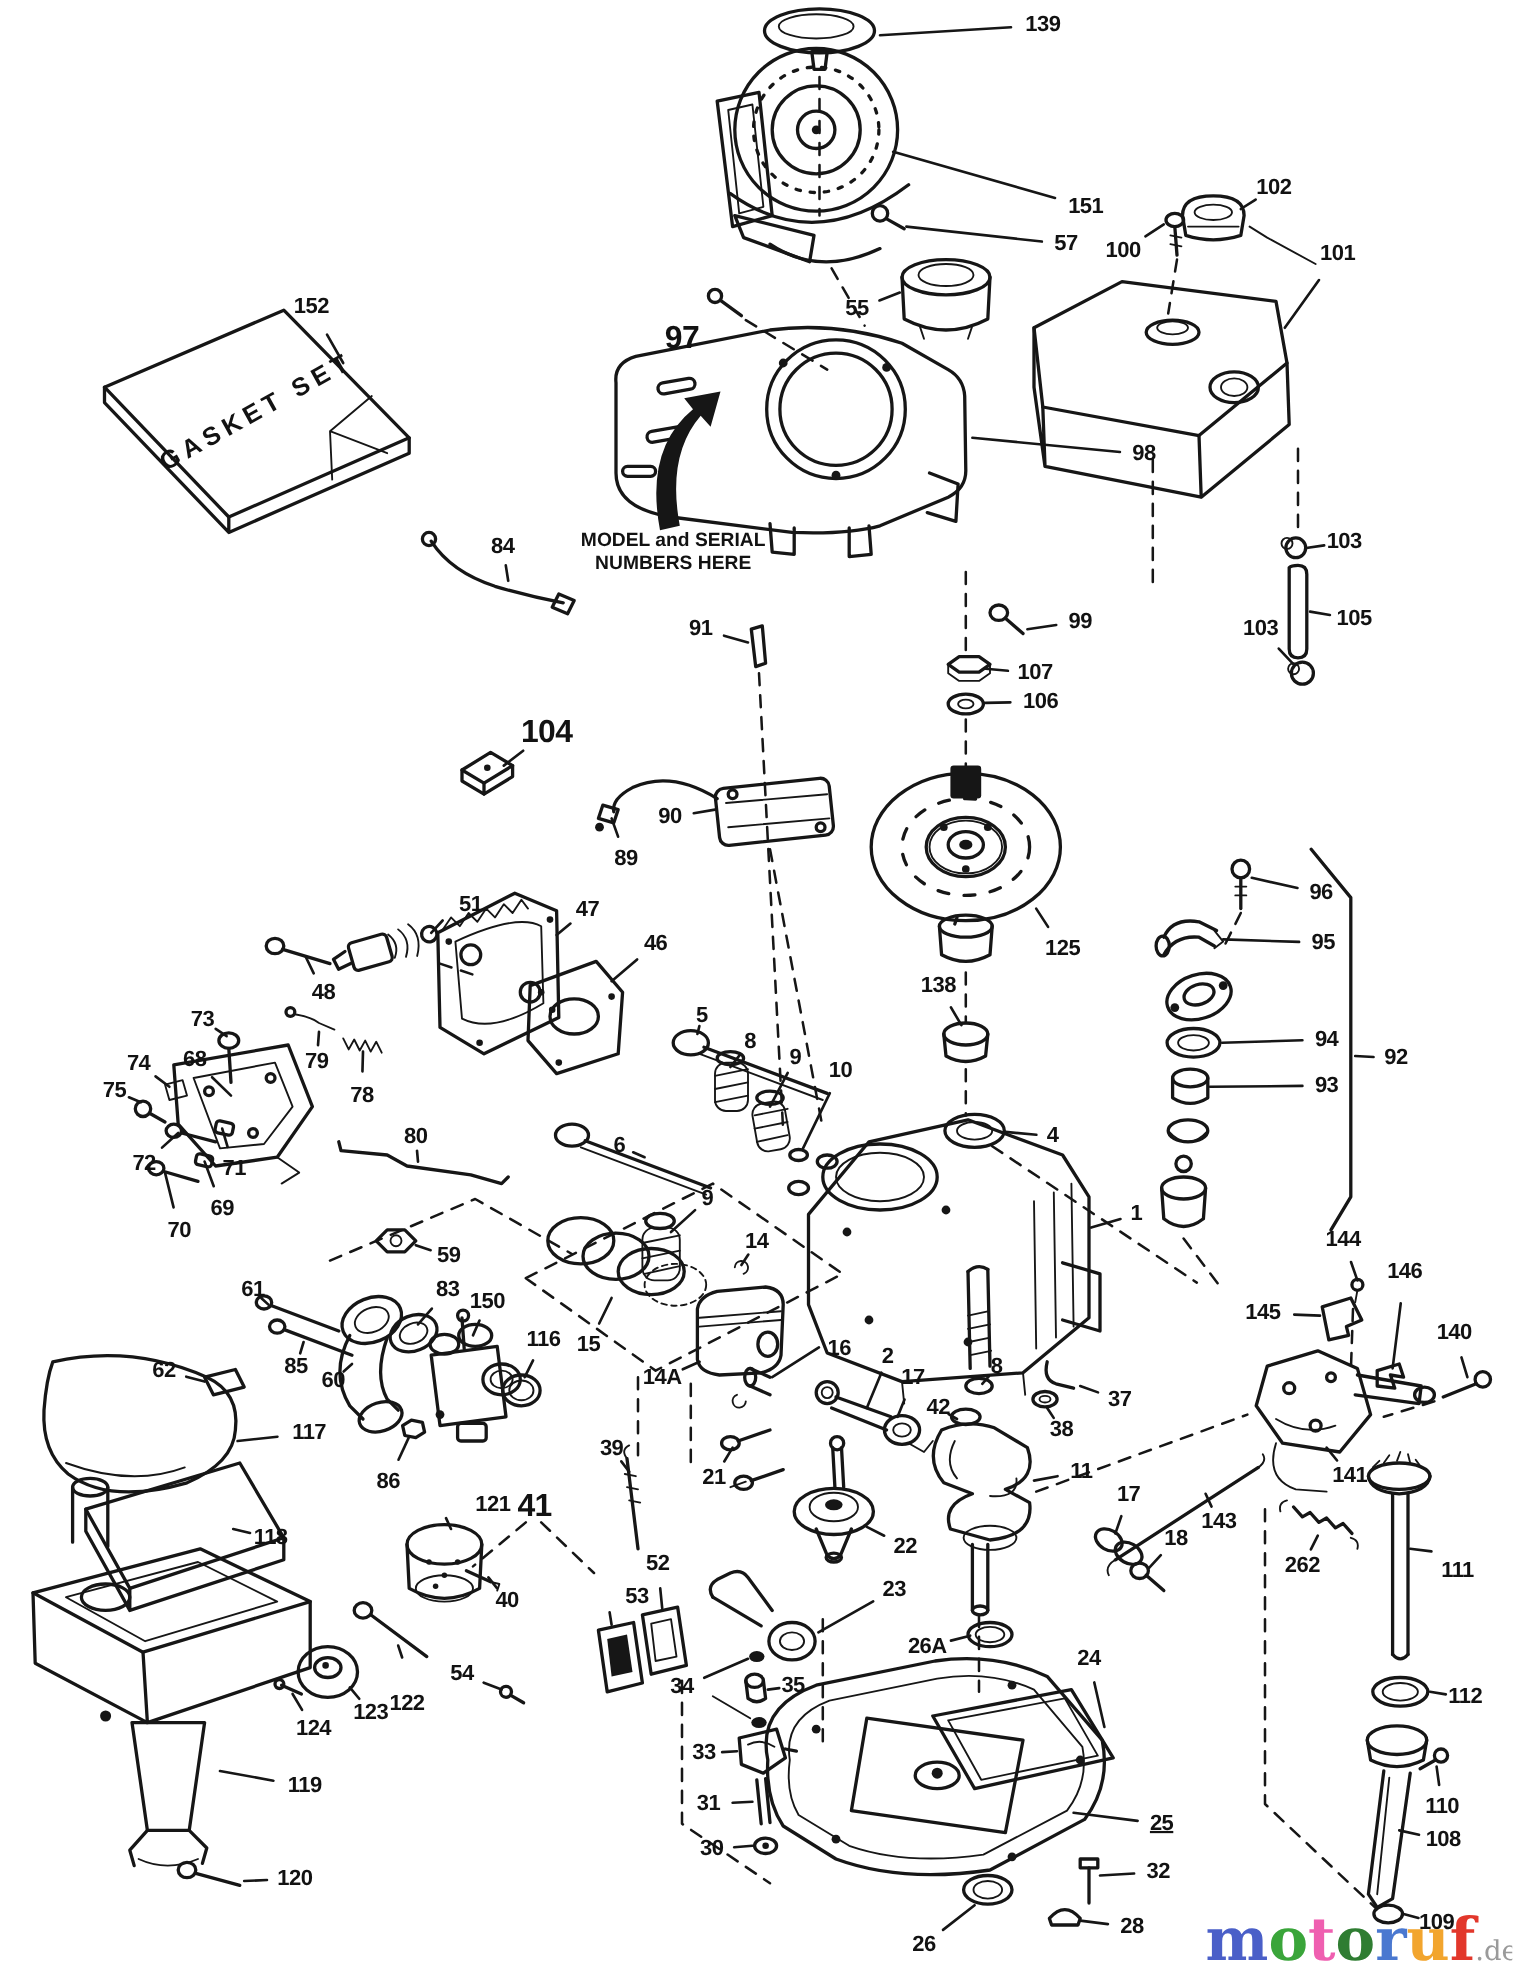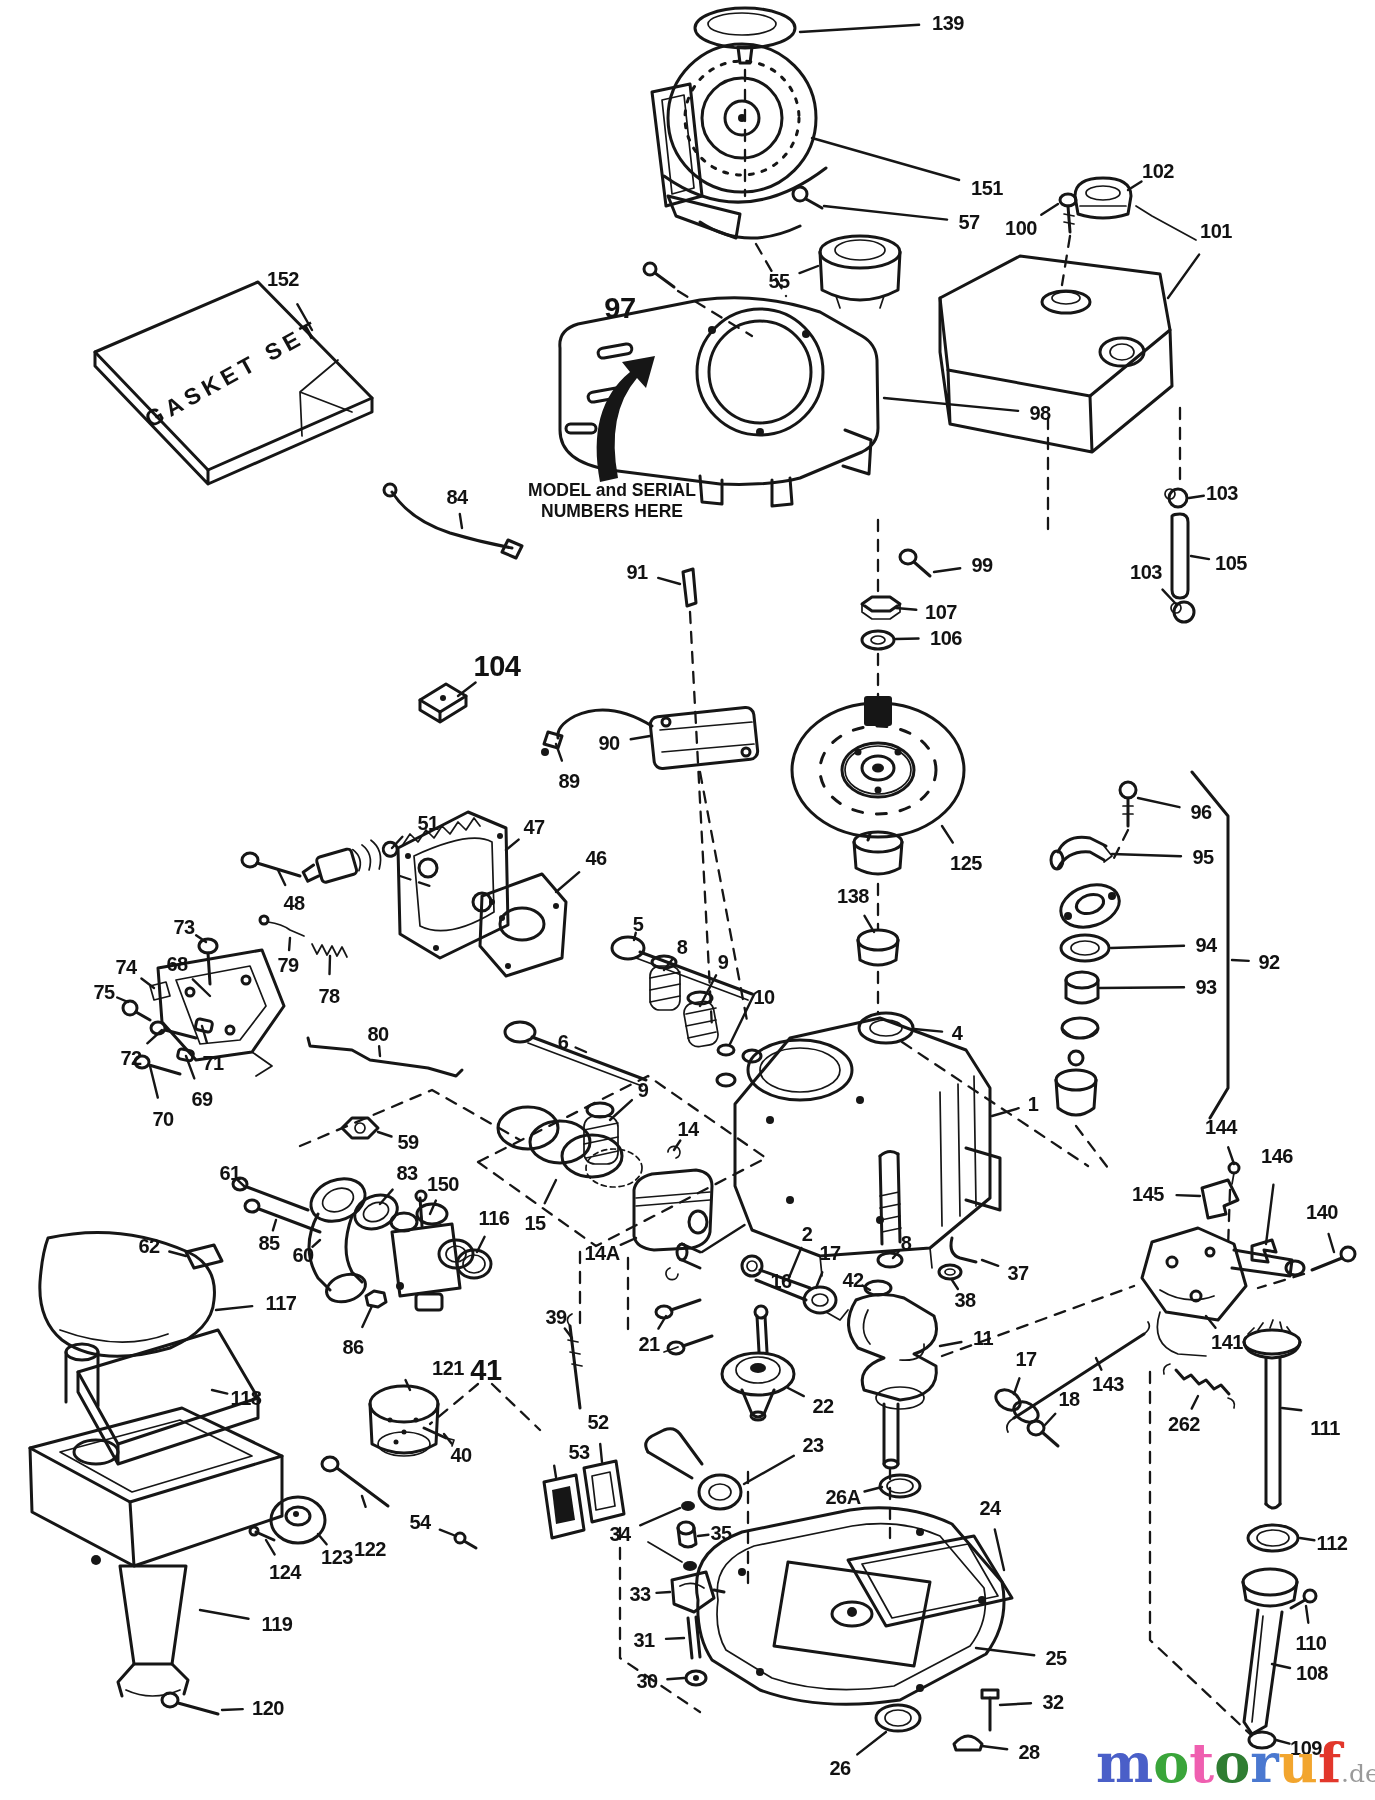--- a/index.html
+++ b/index.html
@@ -689,27 +689,27 @@
       <div class="plabel" style="left: 353px; top: 1347px;">86</div>
       <div class="plabel" style="left: 281px; top: 1303px;">117</div>
       <div class="plabel" style="left: 246px; top: 1398px;">118</div>
       <div class="plabel" style="left: 400px; top: 1368px; margin-left: 48px;">121</div>
       <div class="plabel big" style="left: 486px; top: 1370px;">41</div>
       <div class="plabel" style="left: 461px; top: 1455px;">40</div>
       <div class="plabel" style="left: 556px; top: 1317px;">39</div>
       <div class="plabel" style="left: 638px; top: 924px;">5</div>
       <div class="plabel" style="left: 682px; top: 947px;">8</div>
       <div class="plabel" style="left: 723px; top: 962px;">9</div>
-      <div class="plabel" style="left: 764px; top: 974px; margin-top: 23px;">10</div>
+      <div class="plabel" style="left: 764px; top: 974px;">10</div>
       <div class="plabel" style="left: 563px; top: 1042px;">6</div>
       <div class="plabel" style="left: 643px; top: 1090px;">9</div>
       <div class="plabel" style="left: 688px; top: 1129px;">14</div>
       <div class="plabel" style="left: 535px; top: 1223px;">15</div>
       <div class="plabel" style="left: 602px; top: 1253px;">14A</div>
-      <div class="plabel" style="left: 763px; top: 1281px; margin-left: 18px;">16</div>
+      <div class="plabel" style="left: 763px; top: 1226px;">16</div>
       <div class="plabel" style="left: 807px; top: 1234px;">2</div>
       <div class="plabel" style="left: 830px; top: 1253px;">17</div>
       <div class="plabel" style="left: 853px; top: 1280px;">42</div>
       <div class="plabel" style="left: 906px; top: 1243px;">8</div>
       <div class="plabel" style="left: 965px; top: 1300px;">38</div>
       <div class="plabel" style="left: 1018px; top: 1273px;">37</div>
       <div class="plabel" style="left: 1033px; top: 1104px;">1</div>
       <div class="plabel" style="left: 957px; top: 1033px;">4</div>
       <div class="plabel" style="left: 983px; top: 1338px;">11</div>
       <div class="plabel" style="left: 1221px; top: 1127px;">144</div>
@@ -721,21 +721,21 @@
       <div class="plabel" style="left: 1184px; top: 1424px;">262</div>
       <div class="plabel" style="left: 1026px; top: 1359px;">17</div>
       <div class="plabel" style="left: 1069px; top: 1399px;">18</div>
       <div class="plabel" style="left: 1325px; top: 1413px; margin-top: 15px;">111</div>
       <div class="plabel" style="left: 1332px; top: 1543px;">112</div>
       <div class="plabel" style="left: 1311px; top: 1643px;">110</div>
       <div class="plabel" style="left: 1312px; top: 1673px;">108</div>
       <div class="plabel" style="left: 1306px; top: 1748px;">109</div>
       <div class="plabel" style="left: 990px; top: 1508px;">24</div>
       <div class="plabel" style="left: 843px; top: 1497px;">26A</div>
-      <div class="plabel" style="left: 1056px; top: 1658px;">25</div>
+      <div class="plabel" style="left: 1056px; top: 1658px; text-decoration: underline;">25</div>
       <div class="plabel" style="left: 1053px; top: 1702px;">32</div>
       <div class="plabel" style="left: 1029px; top: 1752px;">28</div>
       <div class="plabel" style="left: 840px; top: 1768px;">26</div>
       <div class="plabel" style="left: 620px; top: 1534px;">34</div>
       <div class="plabel" style="left: 721px; top: 1533px;">35</div>
       <div class="plabel" style="left: 640px; top: 1594px;">33</div>
       <div class="plabel" style="left: 644px; top: 1640px;">31</div>
       <div class="plabel" style="left: 647px; top: 1681px;">30</div>
       <div class="plabel" style="left: 649px; top: 1344px;">21</div>
       <div class="plabel" style="left: 823px; top: 1406px;">22</div>

